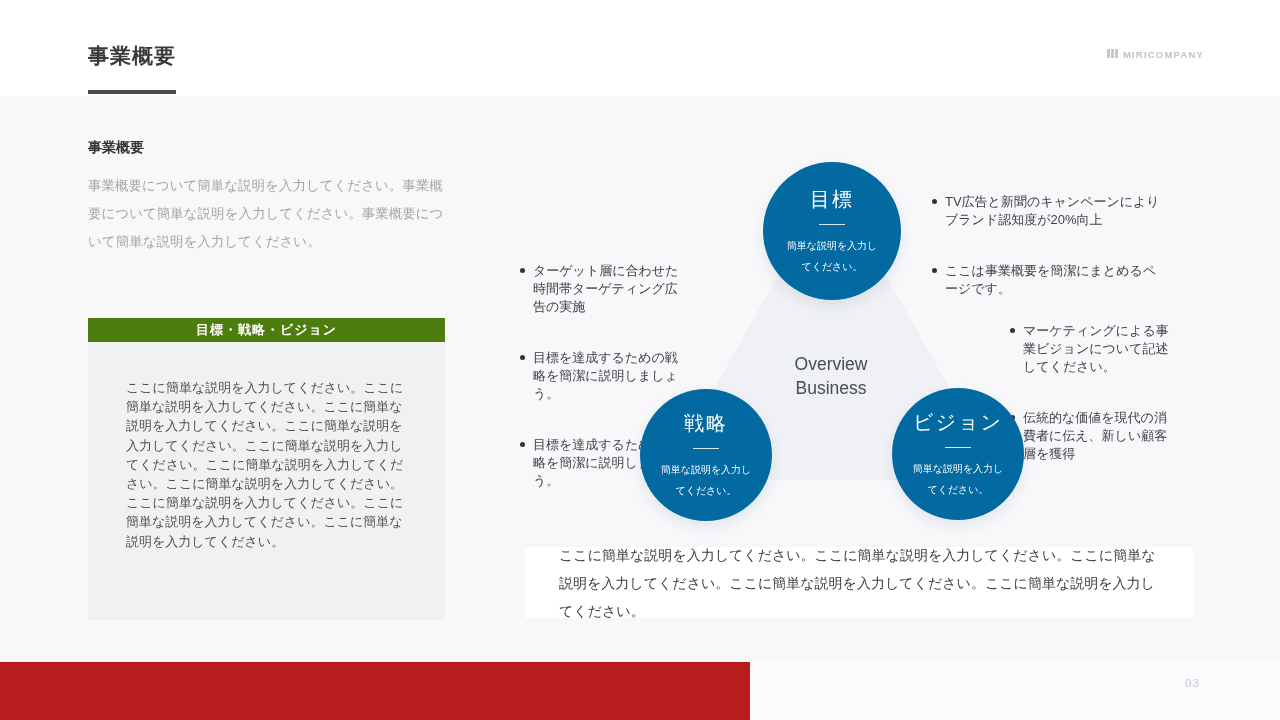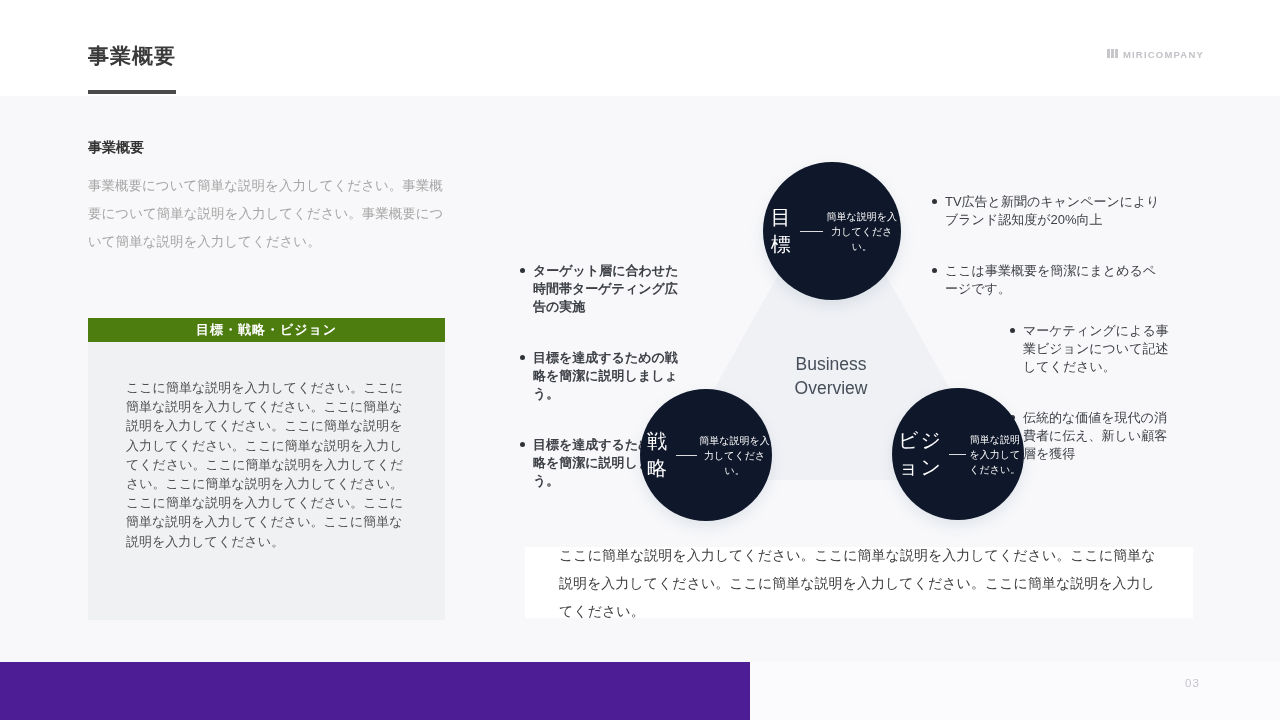--- a/index.html
+++ b/index.html
@@ -30,46 +30,46 @@
   .info-box { position:absolute; left:88px; top:318px; width:357px; }
   .info-box-header { height:24px; background:#4d7c0f; color:#ffffff; font-size:13px; font-weight:bold;
     display:flex; align-items:center; justify-content:center; letter-spacing:1px; }
   .info-box-body { background:#f0f1f3; height:278px; padding:36px 38px 0 38px;
     font-size:13px; line-height:19.2px; color:#4f4f4f; }
 
   
   .bullets { position:absolute; list-style:none; font-size:13px; line-height:18px; color:#3d4046; }
   .bullets li { display:flex; gap:8px; margin-bottom:4px;margin-top:33px; }
   .bullets .dot { flex:0 0 auto; width:5px; height:5px; border-radius:50%; background:#2f3237; margin-top:6px; }
-  .bullets-mid { left:520px; top:229px; width:168px;font-weight:bold; }
+  .bullets-mid { left:520px; top:229px; width:168px; }
   .bullets-topright { left:932px; top:160px; width:236px; }
   .bullets-right { left:1010px; top:289px; width:168px; }
 
   
   .tri-svg { position:absolute; left:0; top:0; width:1280px; height:720px; pointer-events:none; }
-  .circle { position:absolute; border-radius:50%; background:#0f172a; color:#ffffff; text-align:center;
-    display:flex; flex-direction:row; align-items:center; justify-content:center;
+  .circle { position:absolute; border-radius:50%; background:#0369a1; color:#ffffff; text-align:center;
+    display:flex; flex-direction:column; align-items:center; justify-content:center;
     box-shadow:0 6px 14px rgba(120,150,170,0.18); }
   .circle-goal     { left:763px; top:162px; width:138px; height:138px; }
   .circle-strategy { left:640px; top:389px; width:132px; height:132px; }
   .circle-vision   { left:892px; top:388px; width:132px; height:132px; }
   .circle-title { font-size:20px; letter-spacing:2px; }
   .circle-divider { width:26px; height:1px; background:rgba(255,255,255,0.85); margin:11px 0 10px 0; }
-  .circle-desc { font-size:10px; line-height:15px; width:92px; }
+  .circle-desc { font-size:10px; line-height:21px; width:92px; }
 
   .center-label { position:absolute; left:731px; top:352px; width:200px; text-align:center;
     font-size:17.5px; line-height:24px; color:#454e59; font-weight:500; }
 
   
   .bottom-box { position:absolute; left:525px; top:547px; width:668px; height:71px; background:#ffffff;
     display:flex; align-items:center; }
   .bottom-box p { padding:0 34px; font-size:14px; line-height:28px; color:#3c3c3c; }
 
   
-  .footer { position:absolute; left:0; top:662px; width:1280px; height:58px; background:#4c1d95; }
+  .footer { position:absolute; left:0; top:662px; width:1280px; height:58px; background:#b91c1c; }
   .footer-right { position:absolute; left:750px; top:0; width:530px; height:58px; background:#fbfbfd; }
   .page-number { position:absolute; left:1185px; top:15px; font-size:11.5px; color:#c4c4cc; letter-spacing:1px; }
 </style>
 </head>
 <body>
 
 <div class="page">
 
   <div class="header">
     <div class="page-title">事業概要</div>
@@ -145,22 +145,22 @@
     <div class="circle-divider"></div>
     <div class="circle-desc">簡単な説明を入力してください。</div>
   </div>
   <div class="circle circle-vision">
     <div class="circle-title">ビジョン</div>
     <div class="circle-divider"></div>
     <div class="circle-desc">簡単な説明を入力してください。</div>
   </div>
 
   <div class="center-label">
+    <div>Overview</div>
     <div>Business</div>
-    <div>Overview</div>
   </div>
 
   <div class="bottom-box">
     <p>ここに簡単な説明を入力してください。ここに簡単な説明を入力してください。ここに簡単な説明を入力してください。ここに簡単な説明を入力してください。ここに簡単な説明を入力してください。</p>
   </div>
 
   <div class="footer">
     <div class="footer-right"></div>
     <div class="page-number">03</div>
   </div>

